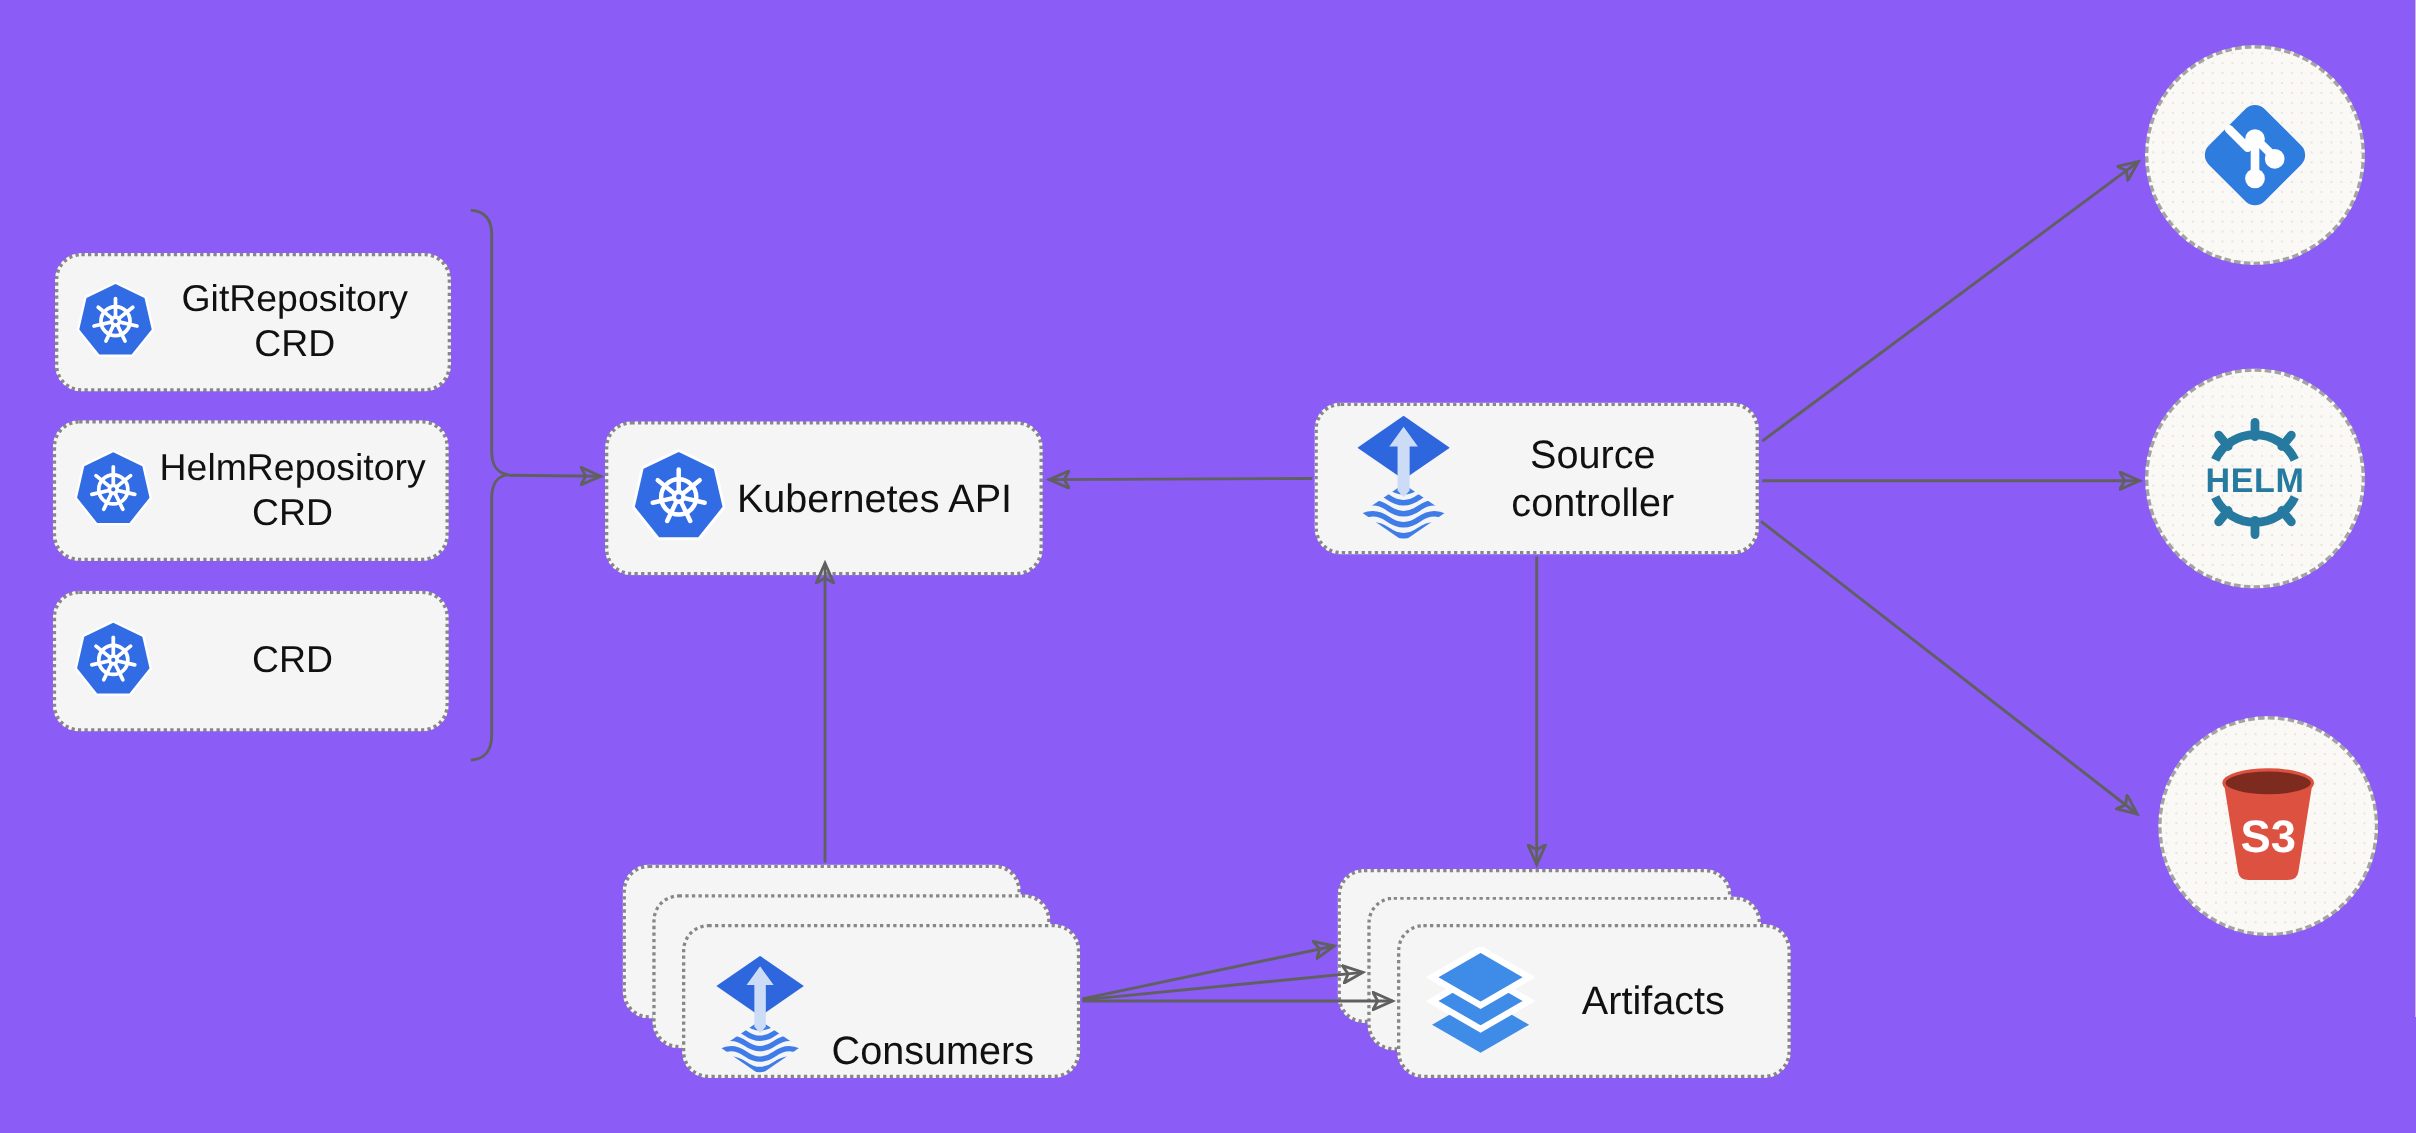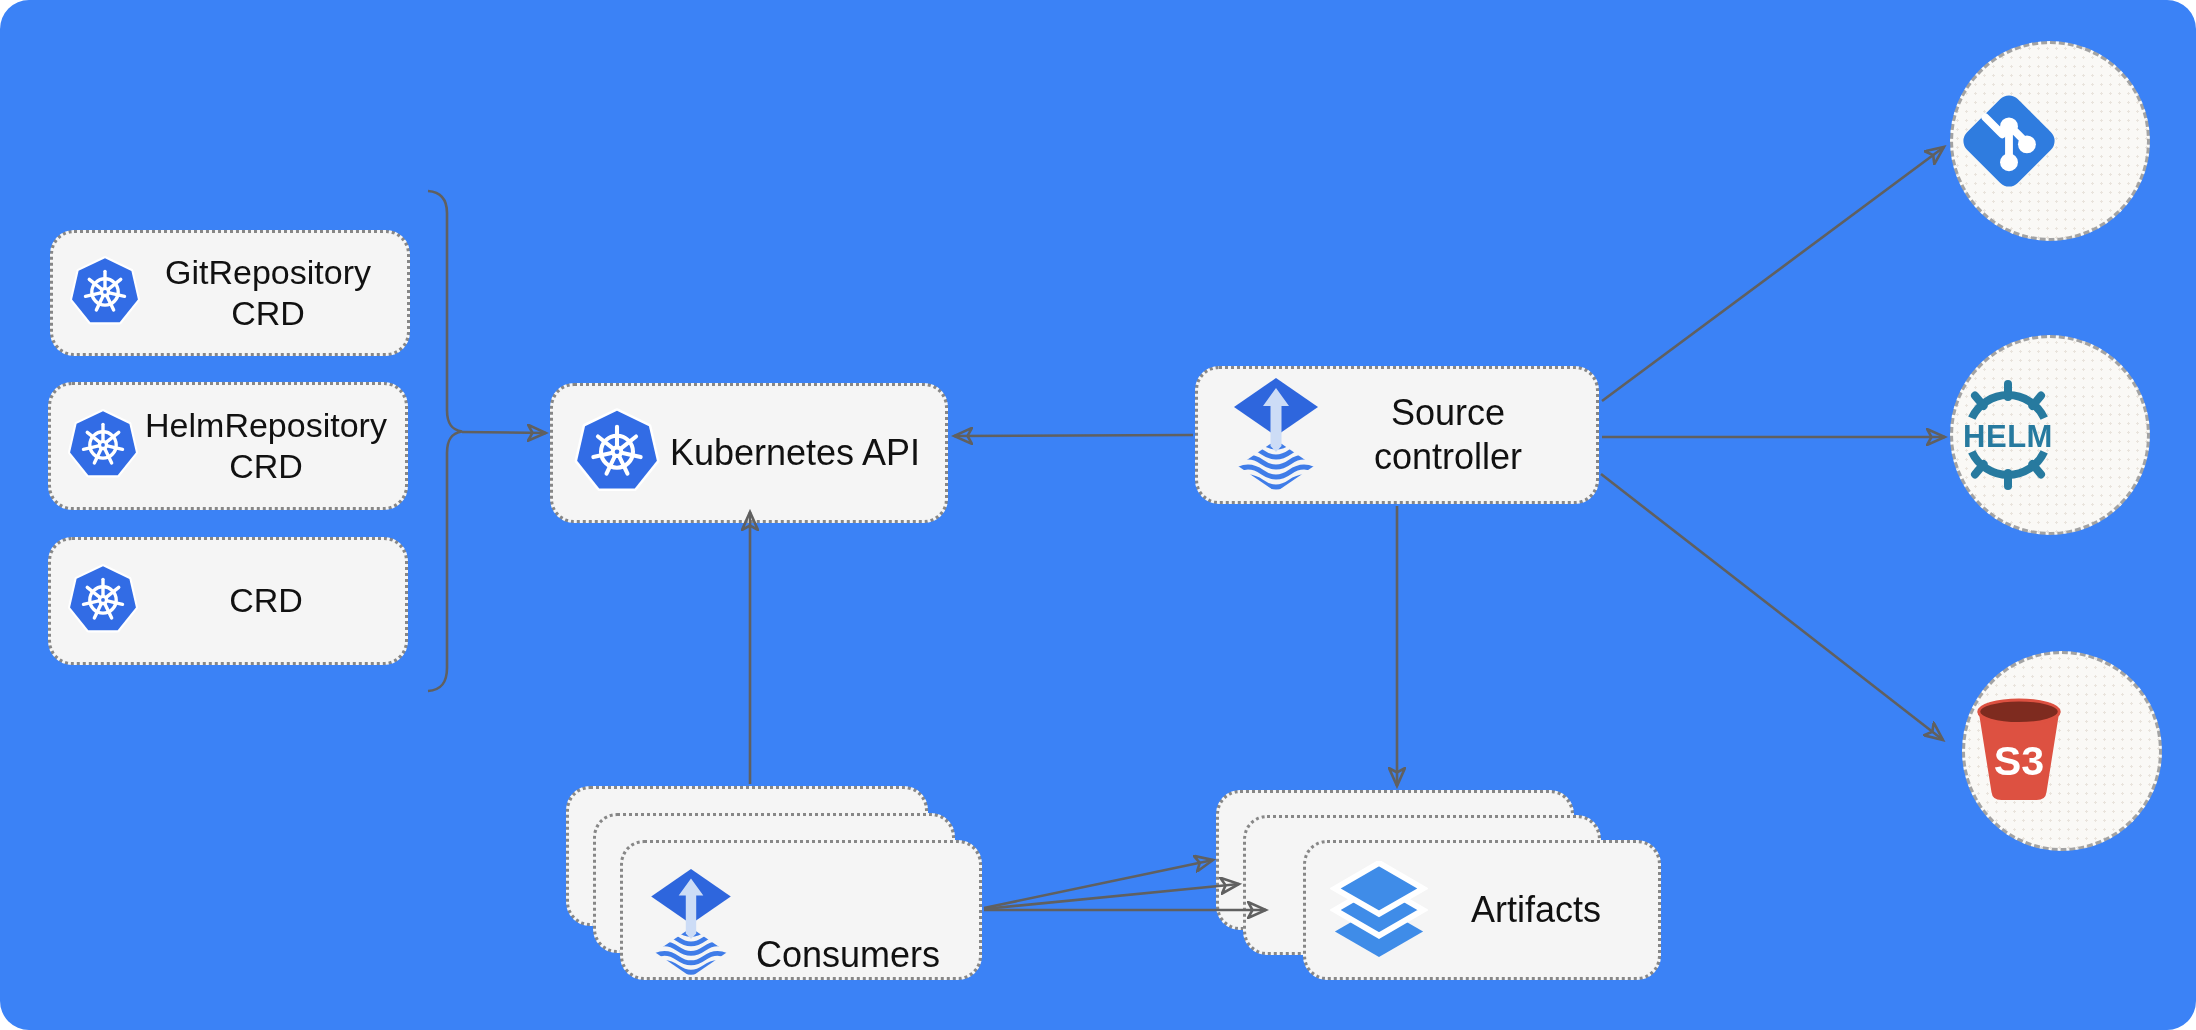--- a/index.html
+++ b/index.html
@@ -3,35 +3,35 @@
 <meta charset="utf-8">
 <style>
   :root{
     --kubernetes-blue:#326CE5; --flux-blue:#2e66dd; --flux-arrow-light:#ccdcf6;
     --flux-wave-blue:#3f7ce8; --git-blue:#2f7cdf; --layers-blue:#3f8ce8;
     --helm-teal:#277a9f; --s3-red:#dd5141; --s3-dark-red:#7e2b1f;
     --arrow-gray:#606060; --node-bg:#f5f5f5; --node-border:#878787;
     --circle-bg:#faf9f6; --circle-border:#a3a3a3; --text-color:#111111;
   }
   html,body{margin:0;padding:0;background:#ffffff;}
-  .stage{position:relative;width:2196px;height:1030px;background:#3b82f6;overflow:hidden;
-         font-family:"Liberation Sans","DejaVu Sans",sans-serif;color:var(--text-color);border-radius:29px;}
+  .stage{position:relative;width:2196px;height:1030px;background:#8b5cf6;overflow:hidden;
+         font-family:"Liberation Sans","DejaVu Sans",sans-serif;color:var(--text-color);}
   .box{position:absolute;box-sizing:border-box;background:var(--node-bg);
        border:3px dotted var(--node-border);border-radius:24px;
        display:flex;align-items:center;padding:0 14px;}
   .stack-card{position:absolute;box-sizing:border-box;background:var(--node-bg);
        border:3px dotted var(--node-border);border-radius:24px;}
   .label{flex:1;text-align:center;font-size:34px;line-height:1.22;color:var(--text-color);}
   .label-lg{font-size:36px;}
   .circle{position:absolute;box-sizing:border-box;width:200px;height:200px;border-radius:50%;
        border:3px dashed var(--circle-border);
        background-color:var(--circle-bg);
        background-image:radial-gradient(circle,#e9e4dd 1.2px,transparent 1.4px);
        background-size:9px 9px;
-       display:flex;align-items:center;justify-content:flex-start;}
+       display:flex;align-items:center;justify-content:center;}
   .icon{flex:0 0 auto;display:block;}
   svg.connectors{position:absolute;left:0;top:0;width:2196px;height:1030px;z-index:6;pointer-events:none;}
   .connectors line, .connectors path{stroke:var(--arrow-gray);stroke-width:2.6;fill:none;}
   .z1{z-index:1}.z2{z-index:2}.z3{z-index:3}
   .defs-hidden{position:absolute;width:0;height:0;overflow:hidden;}
 </style>
 </head>
 <body>
 
 <div class="stage">
@@ -160,21 +160,21 @@
   <div class="stack-card z2" style="left:593px;top:813px;width:362px;height:140px;"></div>
   <div class="box z3" style="left:620px;top:840px;width:362px;height:140px;padding:0 14px 0 28px;align-items:flex-end;">
     <svg class="icon" width="80" height="108" viewBox="0 0 84 114">
         <use href="#sym-flux"></use>
       </svg>
     <div class="label label-lg">Consumers</div>
   </div>
 
   <div class="stack-card z1" style="left:1216px;top:790px;width:358px;height:140px;"></div>
   <div class="stack-card z2" style="left:1243px;top:815px;width:358px;height:140px;"></div>
-  <div class="box z3" style="left:1303px;top:840px;width:358px;height:140px;padding:0 14px 0 24px;">
+  <div class="box z3" style="left:1270px;top:840px;width:358px;height:140px;padding:0 14px 0 24px;">
     <svg class="icon" width="98" height="98" viewBox="0 0 100 100">
         <use href="#sym-layers"></use>
       </svg>
     <div class="label label-lg">Artifacts</div>
   </div>
 
   <div class="circle" style="left:1950px;top:41px;">
     <svg class="icon" width="112" height="112" viewBox="0 0 100 100">
         <use href="#sym-git"></use>
       </svg>

